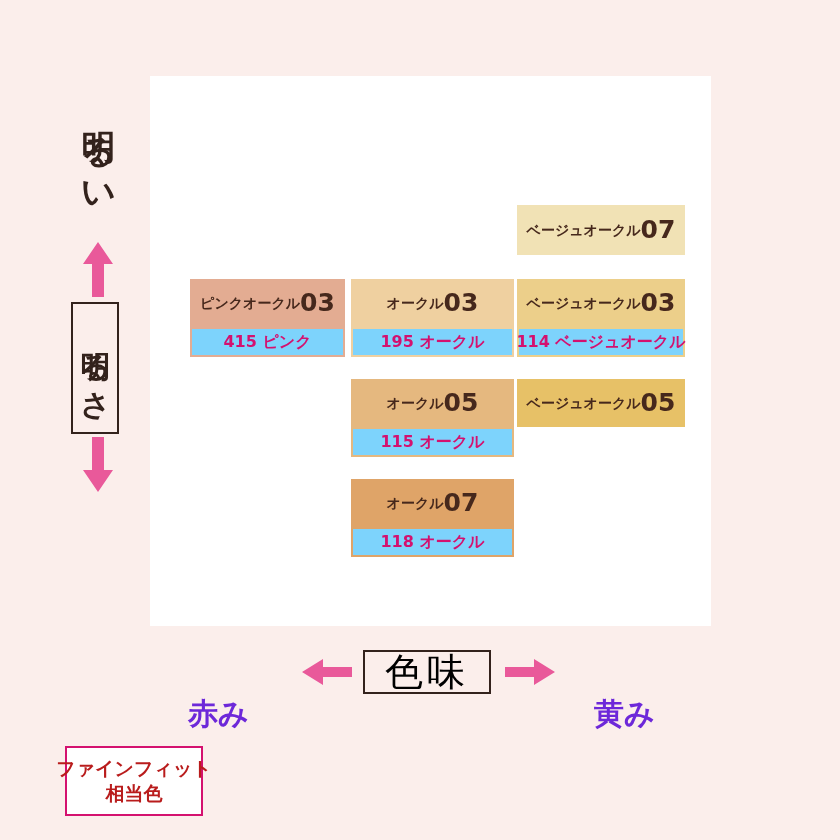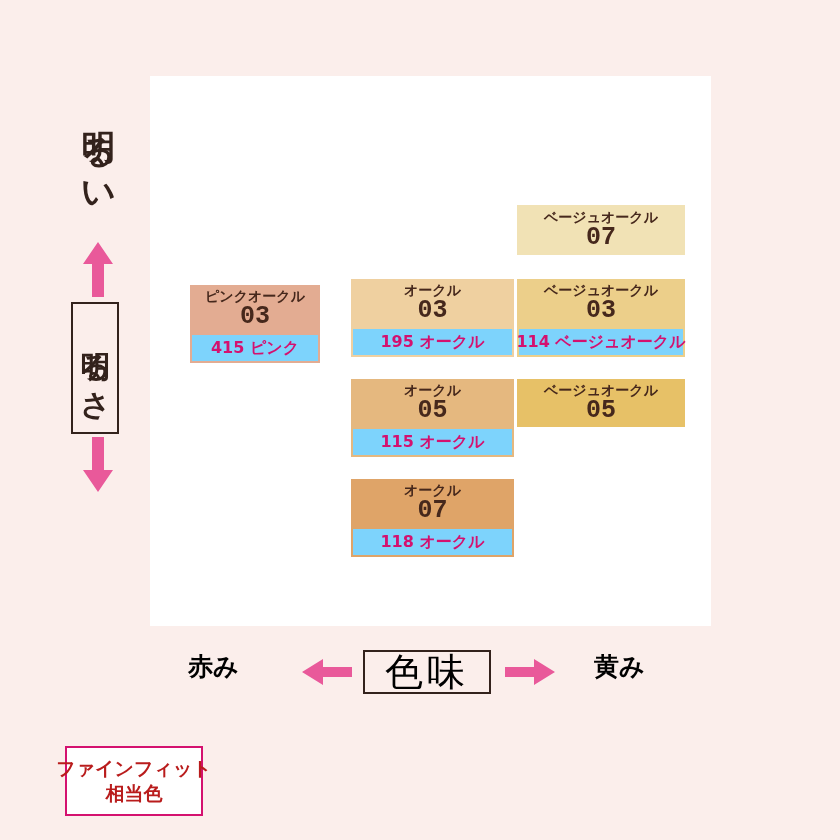--- a/index.html
+++ b/index.html
@@ -31,40 +31,40 @@
   .v-box .v-label-inner{
     writing-mode:vertical-rl;text-orientation:upright;
     font-family:"DejaVu Serif", serif;font-size:30px;letter-spacing:4px;
     color:#33221c;font-weight:bold;
   }
   .arrow{position:absolute;}
   
   .cell{position:absolute;}
   .sw{
     width:100%;height:48px;box-sizing:border-box;
-    display:flex;flex-direction:column;align-items:center;justify-content:center;font-family:Liberation Mono, monospace;
+    display:flex;flex-direction:row;align-items:center;justify-content:center;
   }
   .sw-name{
     font-size:14px;font-weight:bold;color:#46281c;line-height:16px;
   }
   .sw-num{
     font-size:25px;font-weight:bold;color:#46281c;line-height:24px;
   }
   .match{
     width:100%;height:30px;box-sizing:border-box;
     background:#7dd3fc;border:2px solid #ccc;
     display:flex;align-items:center;justify-content:center;
   }
   .match span{
     font-size:16px;font-weight:bold;color:#d4116f;white-space:nowrap;
   }
   
   .h-label{
     position:absolute;
-    font-family:"DejaVu Serif", serif;font-size:25px;font-weight:bold;color:#000000;
+    font-family:"DejaVu Serif", serif;font-size:30px;font-weight:bold;color:#6d28d9;margin-top:44px;
   }
   .h-box{
     position:absolute;left:363px;top:650px;width:128px;height:44px;
     border:2px solid #33221c;box-sizing:border-box;
     display:flex;align-items:center;justify-content:center;
   }
   .h-box .h-box-label{
     font-family:"DejaVu Serif", serif;font-size:38px;font-weight:normal;color:#000000;letter-spacing:4px;
   }
   
@@ -103,21 +103,21 @@
     <polygon points="15,55 30,33 21,33 21,0 9,0 9,33 0,33" fill="#e9599a"></polygon>
   </svg>
 
   <div class="cell" style="left:517px;top:205px;width:168px;">
     <div class="sw" style="height: 50px; background: rgb(241, 226, 181);">
       <div class="sw-name">ベージュオークル</div>
       <div class="sw-num">07</div>
     </div>
   </div>
 
-  <div class="cell" style="left:190px;top:285px;width:130px;">
+  <div class="cell" style="left:190px;top:279px;width:155px;">
     <div class="sw" style="background: rgb(227, 172, 146);">
       <div class="sw-name">ピンクオークル</div>
       <div class="sw-num">03</div>
     </div>
     <div class="match" style="border-color: rgb(227, 172, 146);">
       <span>415 ピンク</span>
     </div>
   </div>
 
   <div class="cell" style="left:351px;top:279px;width:163px;">

